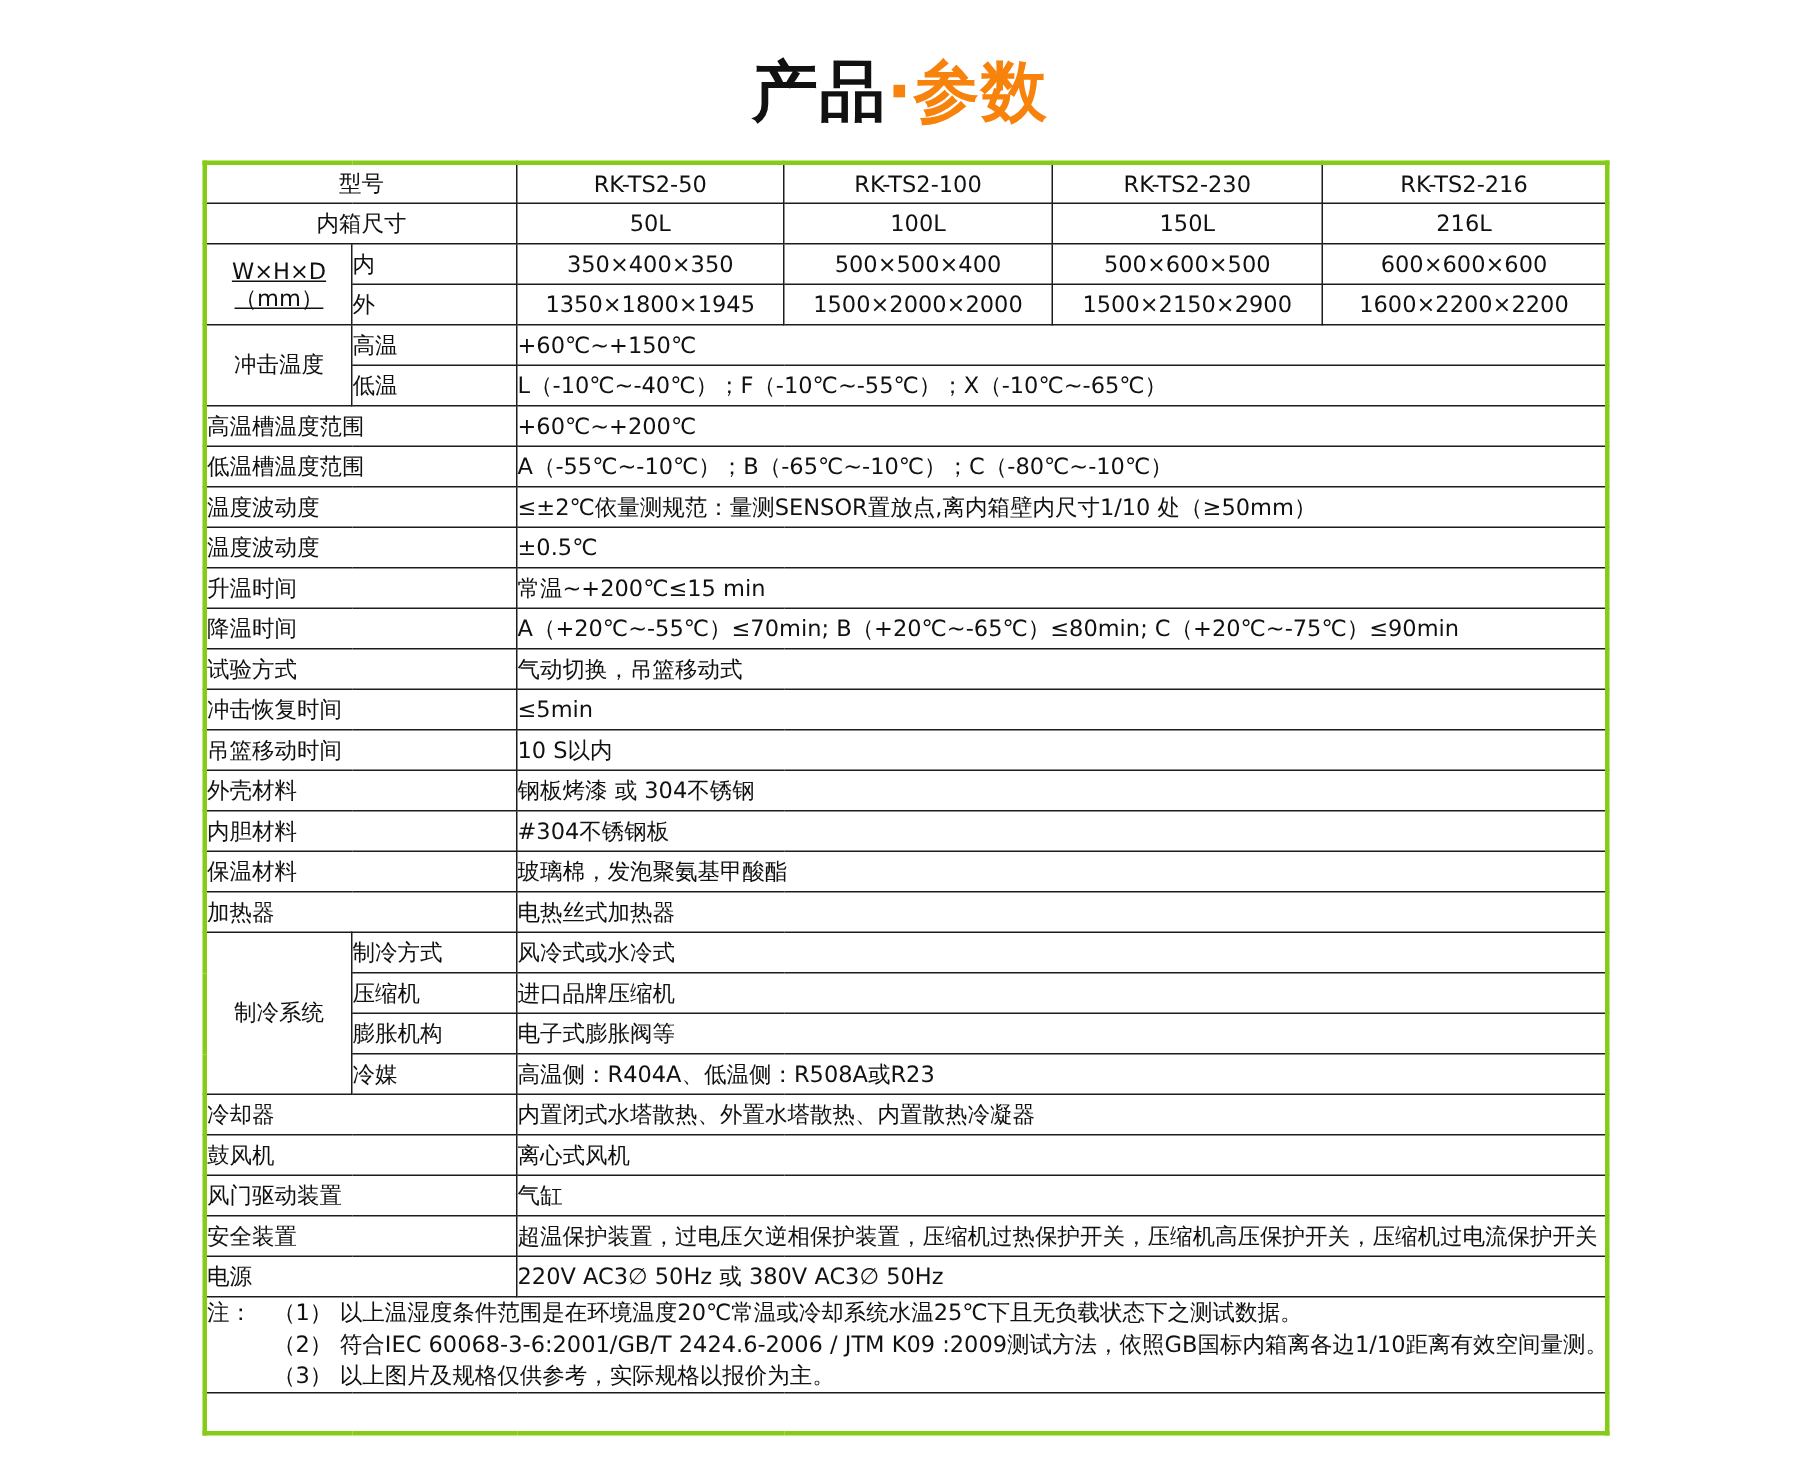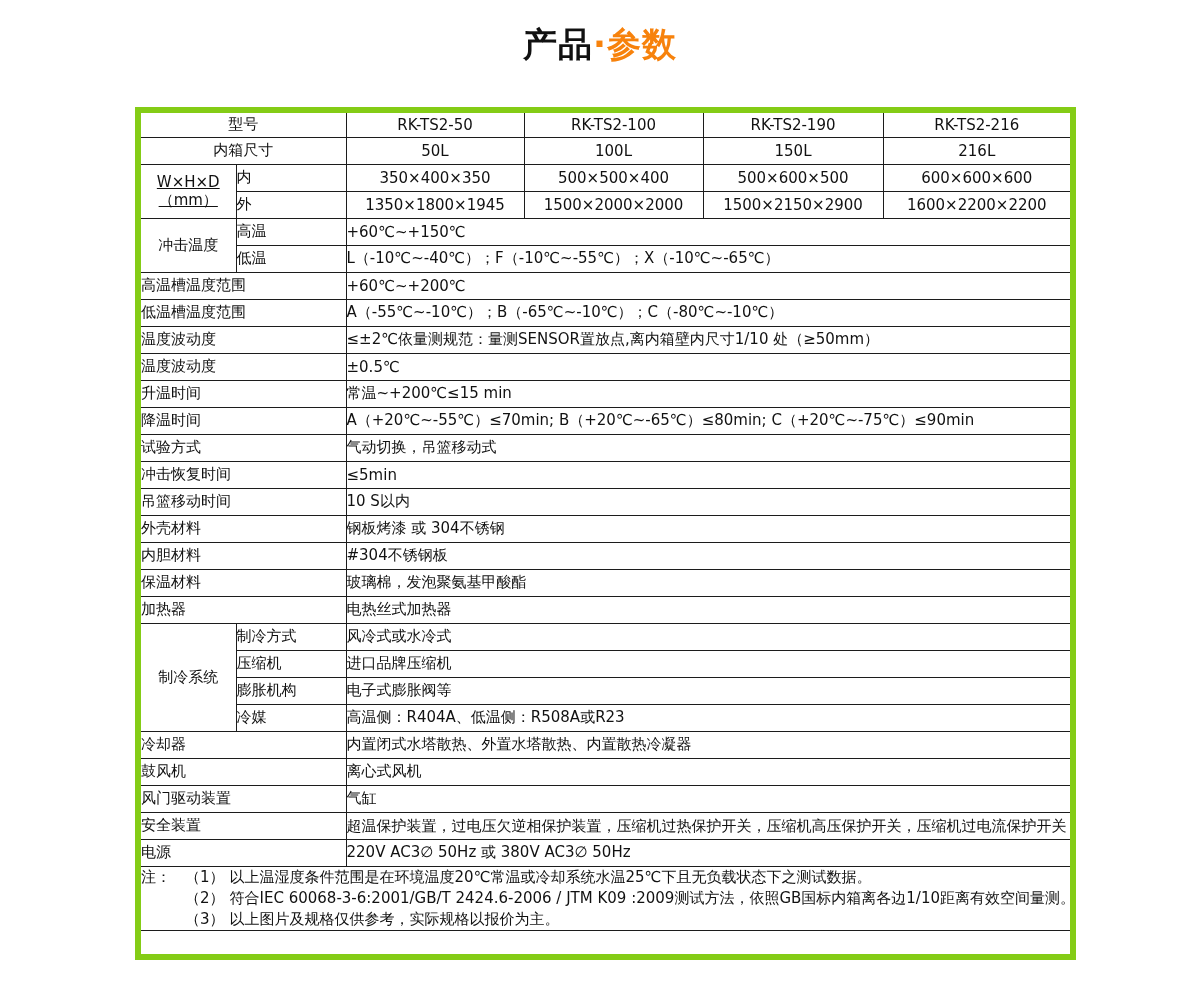--- a/index.html
+++ b/index.html
@@ -3,32 +3,32 @@
 <meta charset="utf-8">
 <style>
   html, body { margin:0; padding:0; background:#ffffff; }
   body {
     width:1200px; height:984px; position:relative;
     font-family:"DejaVu Sans", sans-serif;
     color:#111111;
     -webkit-font-smoothing:none;
   }
   .page-title {
-    margin:0; padding-top:22px;
+    margin:0; padding-top:32px;
     text-align:center;
-    font-size:34px; font-weight:bold; letter-spacing:1px;
+    font-size:44px; font-weight:bold; letter-spacing:1px;
     color:#111111;
   }
   .title-accent { color:#F7820C; }
 
   table.spec {
     position:absolute; left:135px; top:107px;
     width:935px;
     border-collapse:collapse; table-layout:fixed;
-    border:6px solid #84cc16;
+    border:3px solid #84cc16;
     font-size:15px;
   }
   table.spec td {
     border:1px solid #1c1c1c;
     padding:0;
     color:#111111;
     vertical-align:middle;
     overflow:hidden;
     white-space:nowrap;
   }
@@ -66,21 +66,21 @@
       <col style="width:179px">
     <col style="width:180px">
       <col style="width:190px">
   </colgroup>
 
   <tbody>
       <tr>
     <td colspan="2" class="c">型号</td>
     <td class="c">RK-TS2-50</td>
     <td class="c">RK-TS2-100</td>
-    <td class="c">RK-TS2-190</td>
+    <td class="c">RK-TS2-230</td>
     <td class="c">RK-TS2-216</td>
   </tr>
 
   <tr>
     <td colspan="2" class="c">内箱尺寸</td>
     <td class="c">50L</td>
     <td class="c">100L</td>
     <td class="c">150L</td>
     <td class="c">216L</td>
   </tr>

